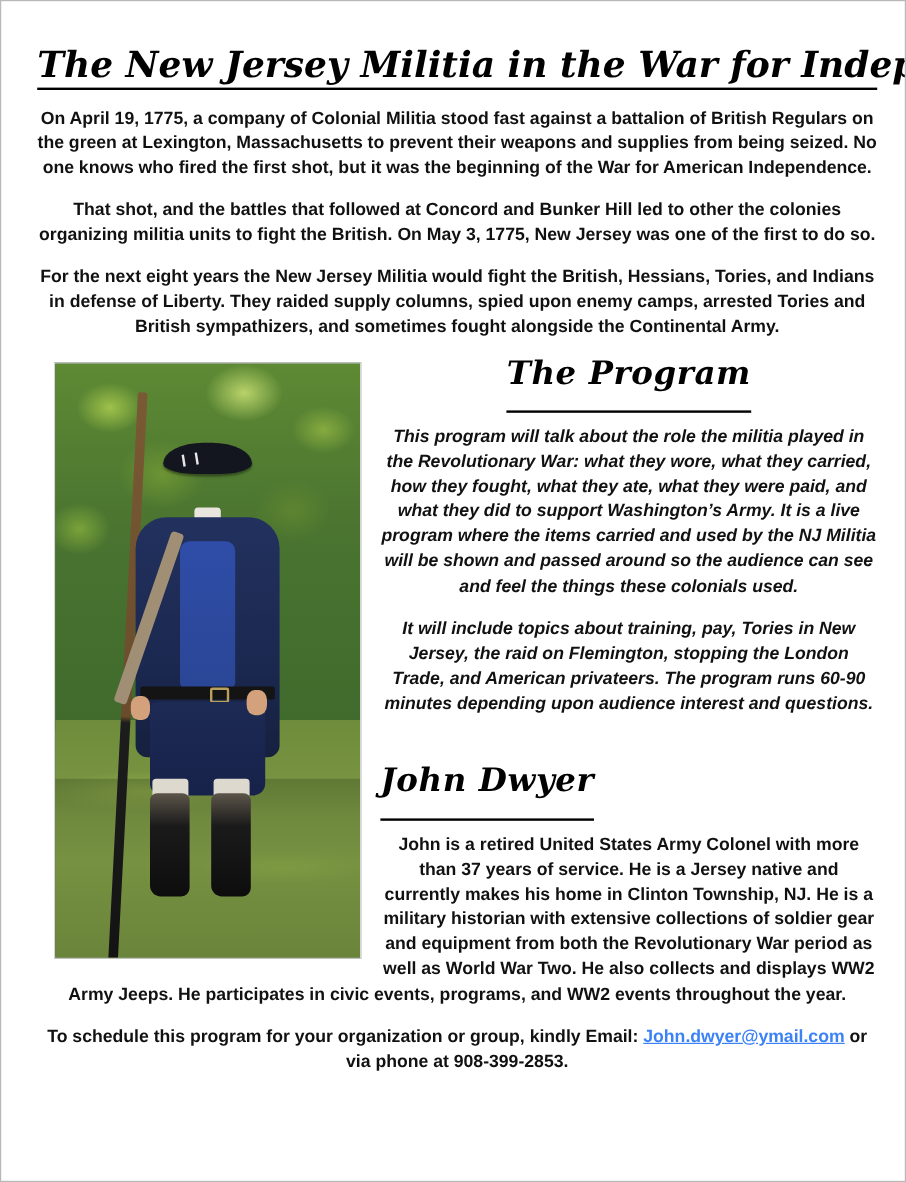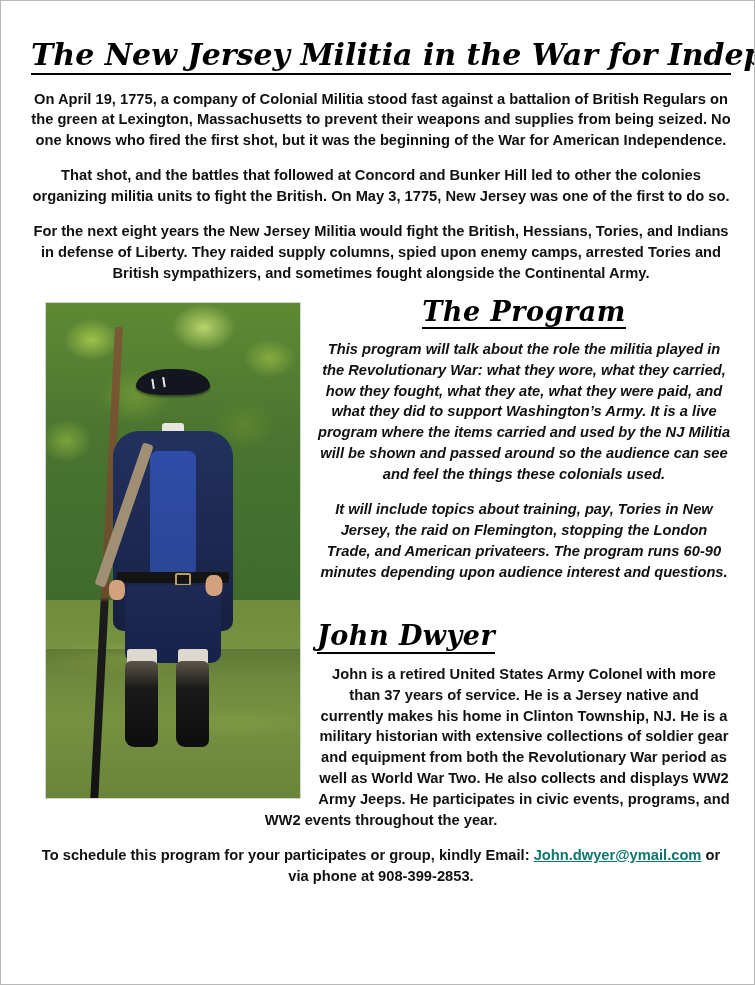--- a/index.html
+++ b/index.html
@@ -40,21 +40,21 @@
     text-align: left;
     border-bottom: 2.5px solid #000;
     padding-bottom: 2px;
     margin-bottom: 14px;
     letter-spacing: 0px;
   }
   .section-heading {
     font-size: 27px;
     display: inline-block;
     border-bottom: 2.5px solid #000;
-    padding-bottom: 1px;
+    padding-bottom: 16px;
   }
   .heading-row-center {
     text-align: center;
     margin: 14px 0 10px 0;
   }
   .heading-row-right {
     text-align: left;
     margin: 40px 0 10px 0;
     padding-right: 26px;
   }
@@ -193,21 +193,21 @@
     top: 56%; left: 28%;
     width: 16px; height: 20px; background: #d3a27c; border-radius: 40%;
   }
   .fig-hand2 {
     top: 55%; left: 66%;
     width: 17px; height: 21px; background: #d3a27c; border-radius: 40%;
   }
 
   
   a.maillink {
-    color: #0f766e;
+    color: #3b82f6;
     text-decoration: underline;
     font-weight: bold;
   }
   .contact {
     clear: both;
     margin-top: 26px;
   }
   .clearfix::after { content: ""; display: block; clear: both; }
 </style>
 </head>
@@ -253,18 +253,18 @@
 
     <p class="body centered">It will include topics about training, pay, Tories in New Jersey, the raid on Flemington, stopping the London Trade, and American privateers.  The program runs 60-90 minutes depending upon audience interest and questions.</p>
 
     <div class="heading-row-right">
       <span class="script-heading section-heading">John Dwyer</span>
     </div>
 
     <p class="body">John is a retired United States Army Colonel with more than 37 years of service. He is a Jersey native and currently makes his home in Clinton Township, NJ. He is a military historian with extensive collections of soldier gear and equipment from both the Revolutionary War period as well as World War Two. He also collects and displays WW2 Army Jeeps. He participates in civic events, programs, and WW2 events throughout the year.</p>
 
     <p class="body contact">
-      <span>To schedule this program for your participates or group, kindly Email: </span><a class="maillink" href="#">John.dwyer@ymail.com</a><span> or via phone at 908-399-2853.</span>
+      <span>To schedule this program for your organization or group, kindly Email: </span><a class="maillink" href="#">John.dwyer@ymail.com</a><span> or via phone at 908-399-2853.</span>
     </p>
 
     <div class="clearfix"></div>
   </div>
 </div>
 
 </body></html>

